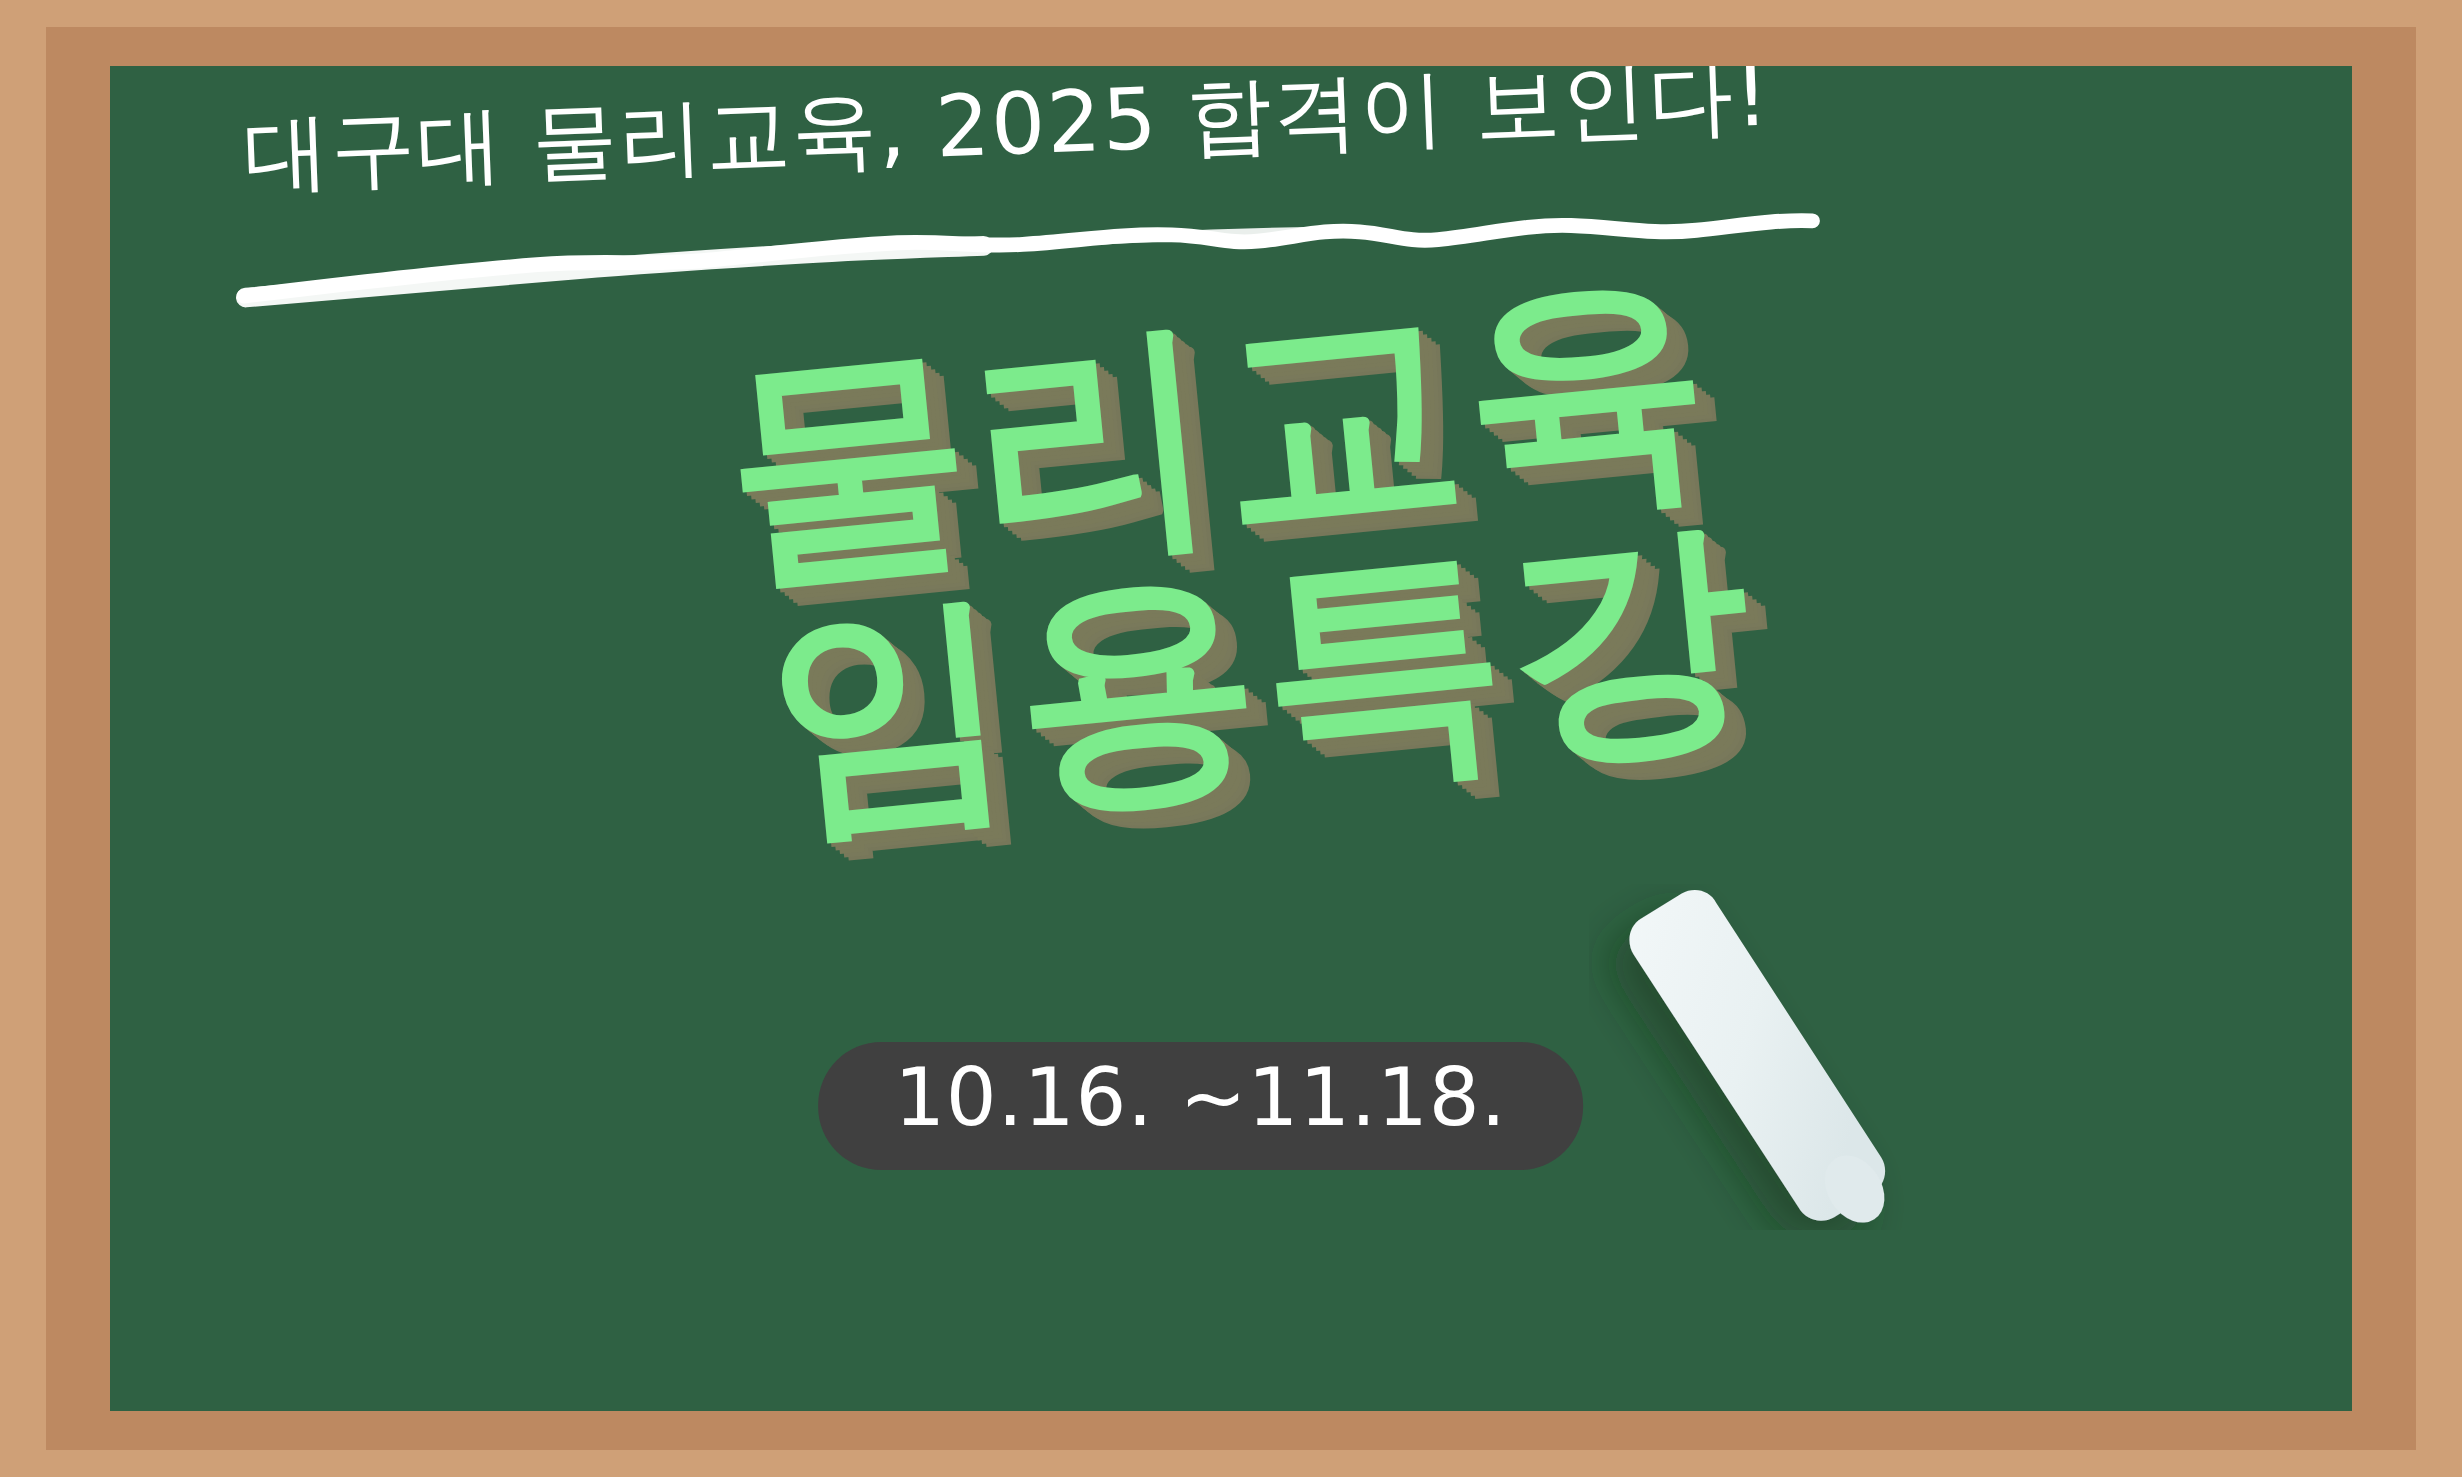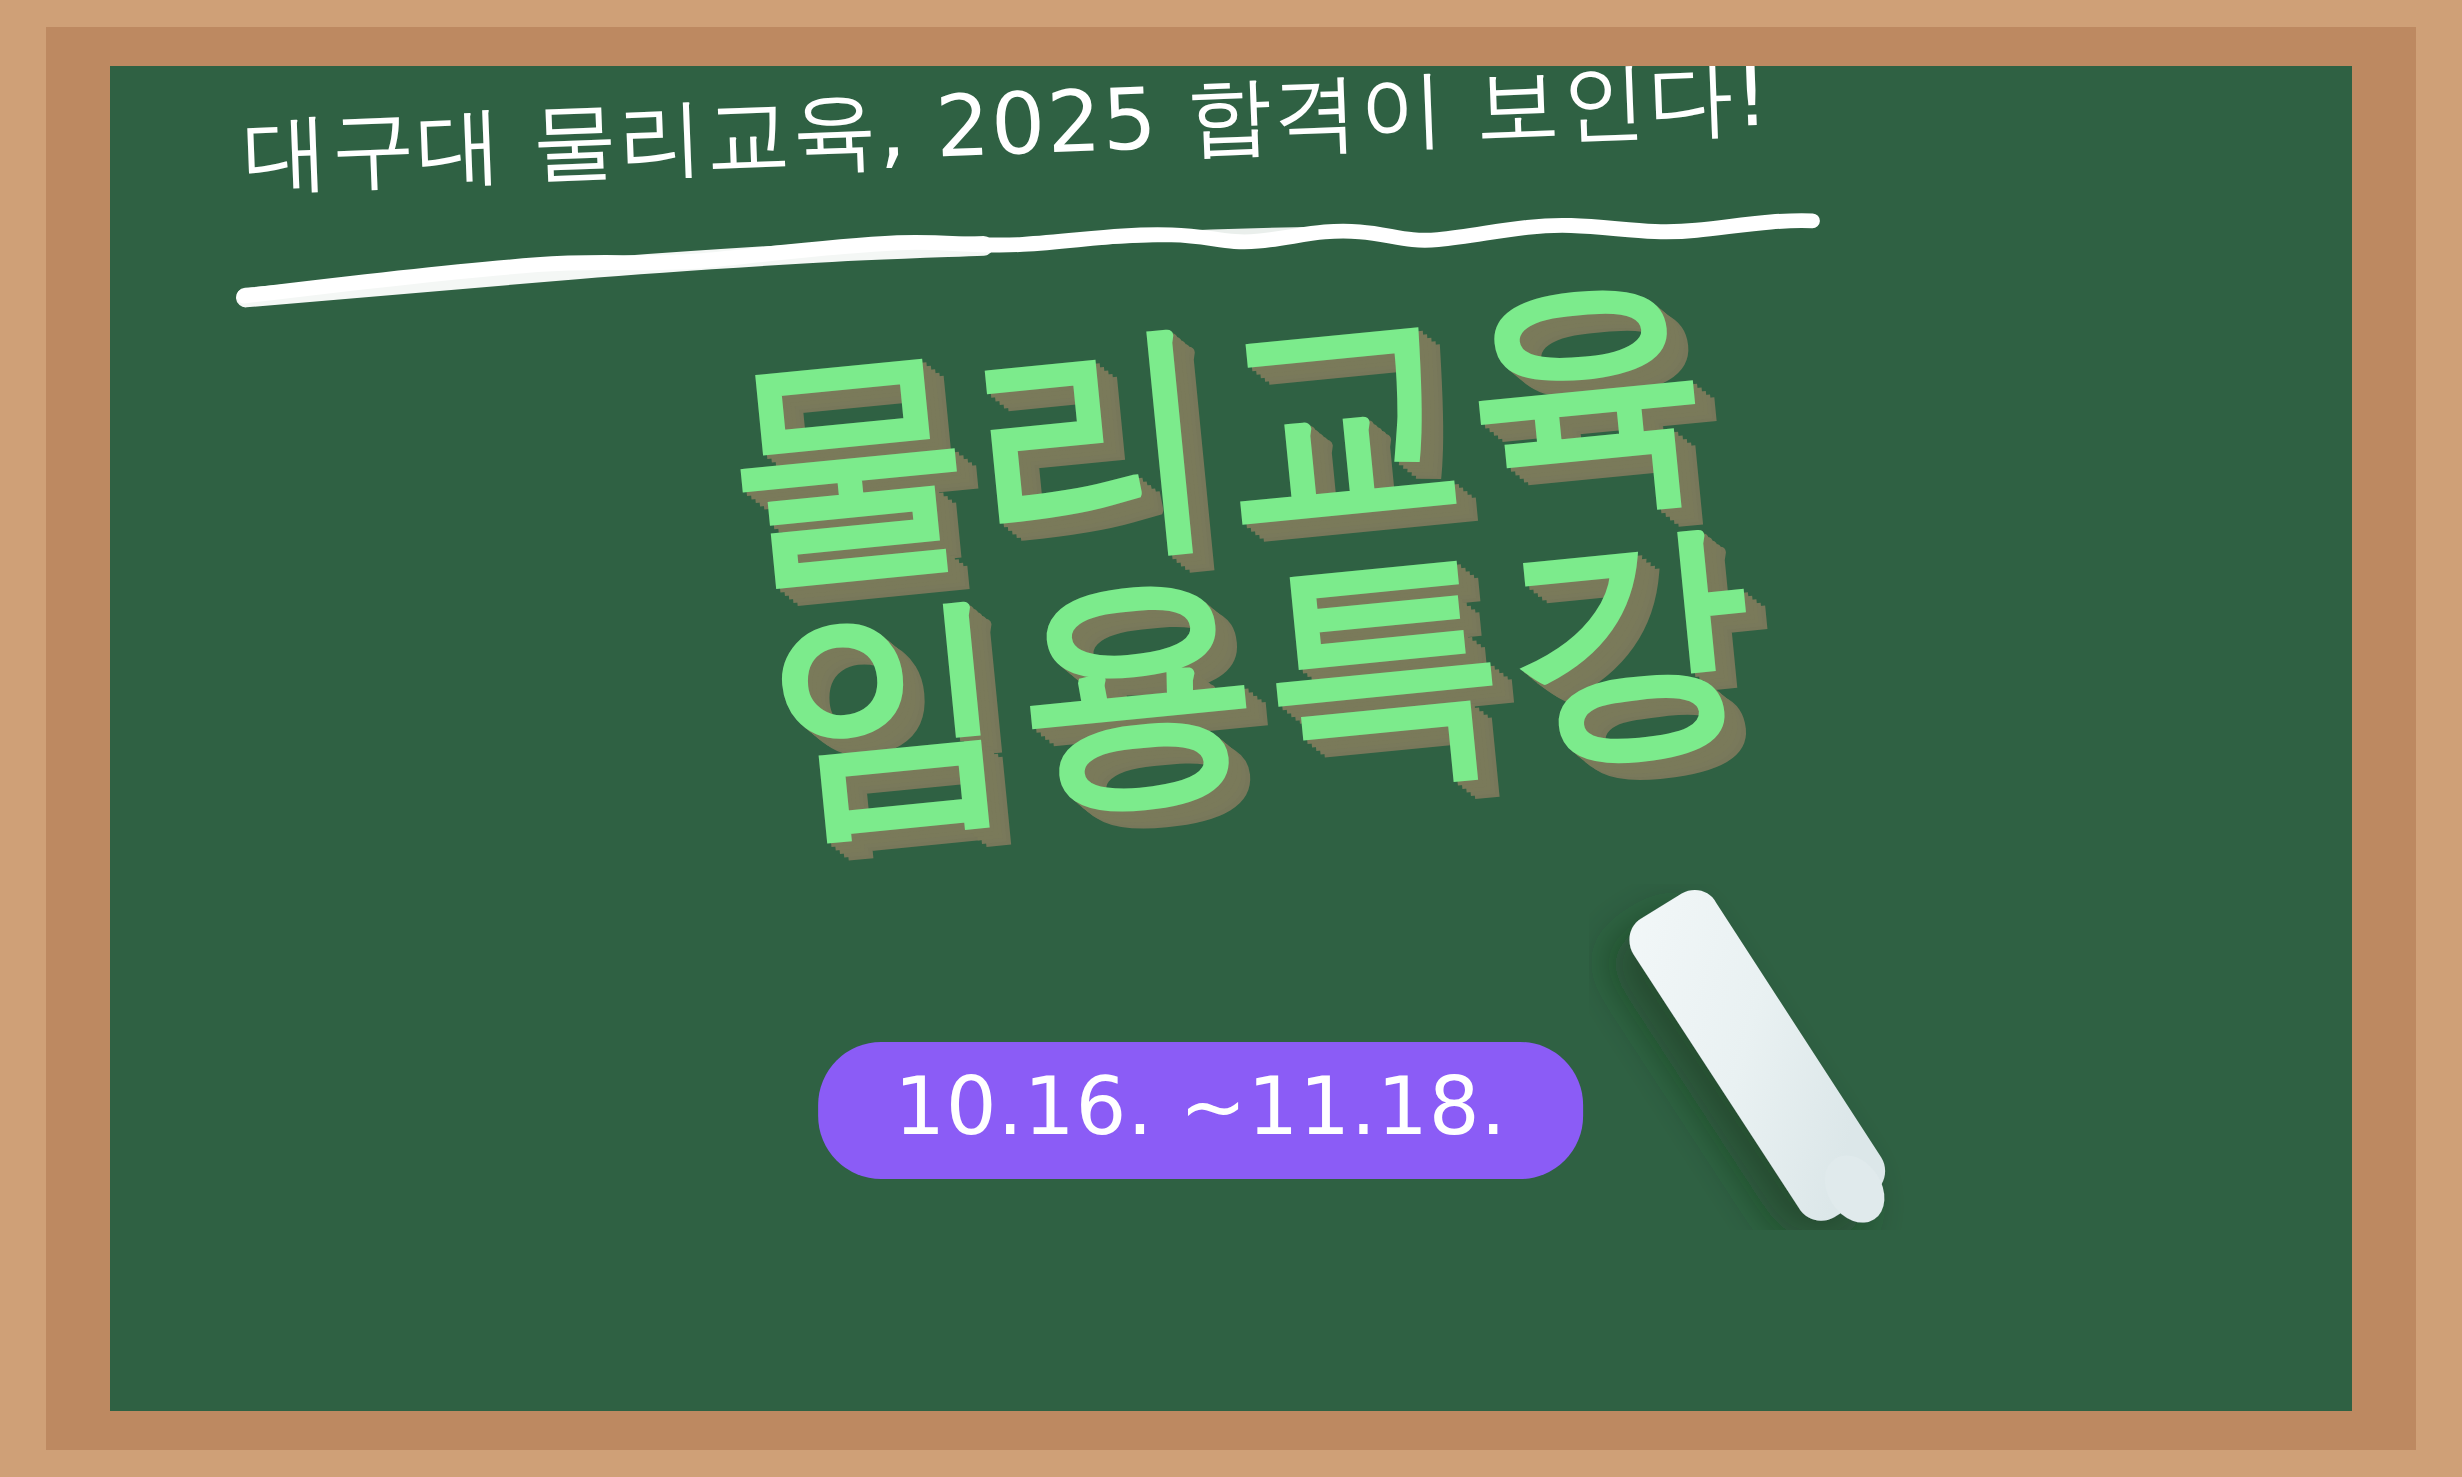--- a/index.html
+++ b/index.html
@@ -111,23 +111,23 @@
   .title-line.line-2 {
     margin-left: 36px;
   }
 
   
   .date-pill {
     position: absolute;
     left: 50%;
     top: 976px;
     transform: translateX(-54%);
-    background: #8b5cf6;
+    background: #404040;
     border-radius: 63px;
-    padding: 23px 76px 30px 76px;
+    padding: 14px 76px 30px 76px;
     min-width: 330px;
     text-align: center;
   }
 
   .date-text {
     font-family: "DejaVu Sans", sans-serif;
     font-size: 80px;
     font-weight: 400;
     color: #FFFFFF;
     letter-spacing: 0.8px;

